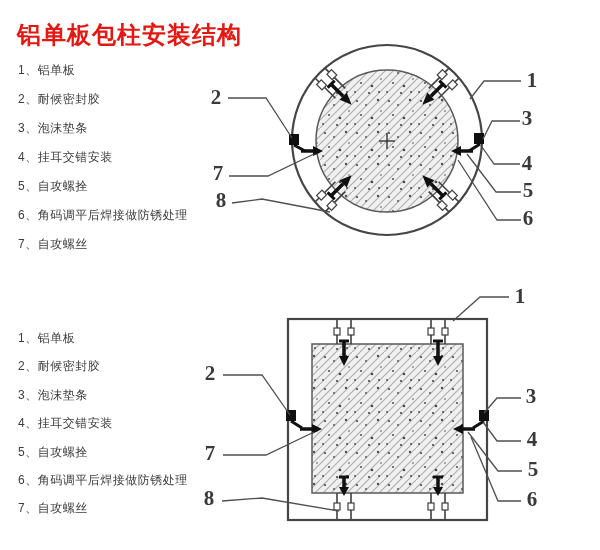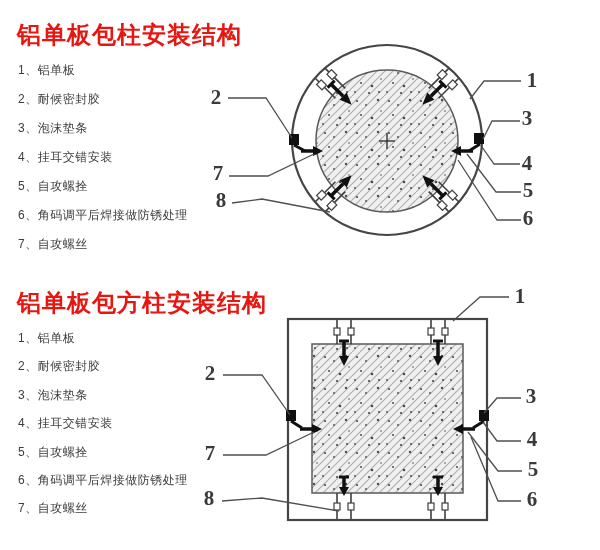--- a/index.html
+++ b/index.html
@@ -42,21 +42,20 @@
   <div class="legend l1">
     <div class="legend-item">1、铝单板</div>
     <div class="legend-item">2、耐候密封胶</div>
     <div class="legend-item">3、泡沫垫条</div>
     <div class="legend-item">4、挂耳交错安装</div>
     <div class="legend-item">5、自攻螺拴</div>
     <div class="legend-item">6、角码调平后焊接做防锈处理</div>
     <div class="legend-item">7、自攻螺丝</div>
   </div>
 
-  <div class="sec-title t2">铝单板包方柱安装结构</div>
   <div class="legend l2">
     <div class="legend-item">1、铝单板</div>
     <div class="legend-item">2、耐候密封胶</div>
     <div class="legend-item">3、泡沫垫条</div>
     <div class="legend-item">4、挂耳交错安装</div>
     <div class="legend-item">5、自攻螺拴</div>
     <div class="legend-item">6、角码调平后焊接做防锈处理</div>
     <div class="legend-item">7、自攻螺丝</div>
   </div>
 

